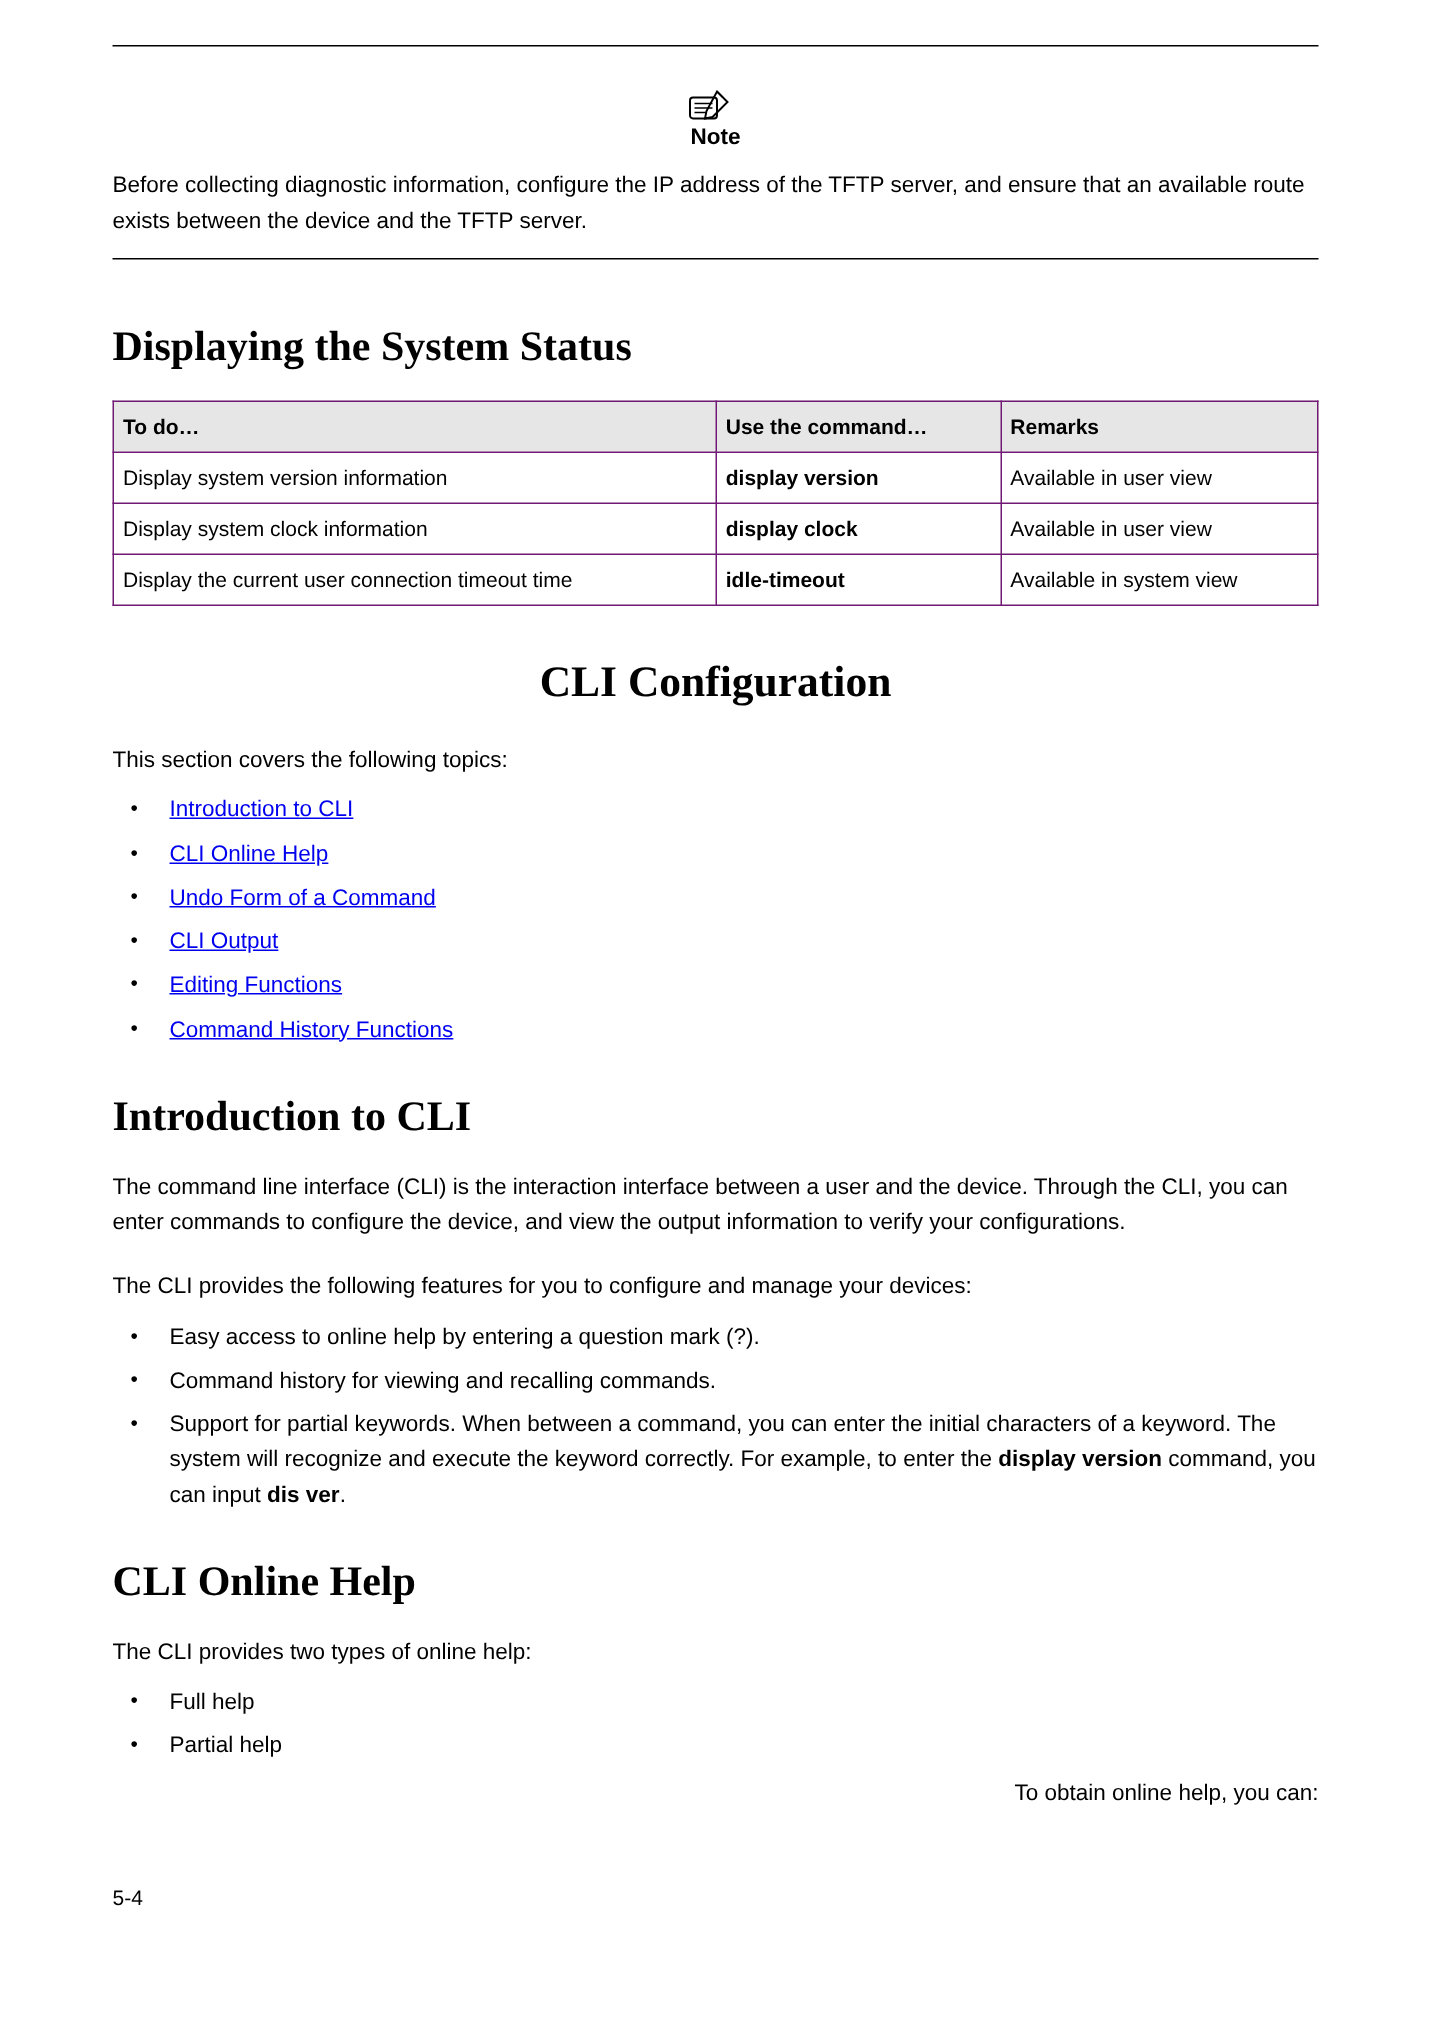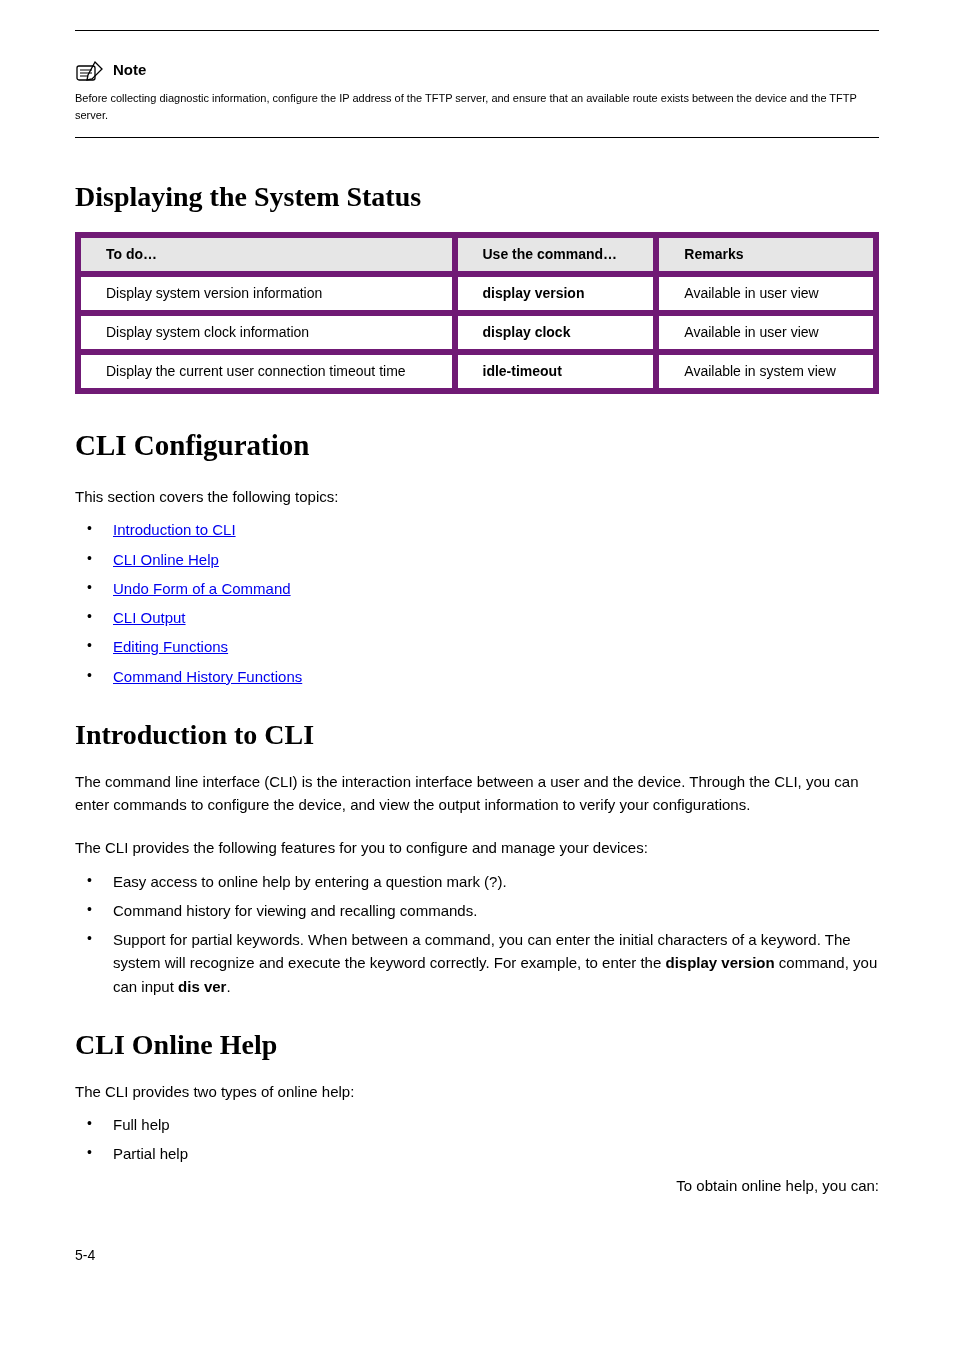--- a/index.html
+++ b/index.html
@@ -14,59 +14,61 @@
     background: #fff;
   }
   .hr-top, .hr-bottom {
     border: none;
     border-top: 1px solid #000;
     margin: 0;
   }
   .note-block { margin-top: 28px; margin-bottom: 6px; }
   .note-header {
     display: flex;
-    align-items: flex-end;
+    align-items: center;
     font-weight: bold;
     font-size: 15px;
     margin-bottom: 8px;
+    flex-direction: column;
   }
   .note-icon {
     margin-right: 8px;
     display: inline-flex;
   }
   .note-body {
-    font-size: 11px;
+    font-size: 15px;
     line-height: 1.6;
     margin-bottom: 12px;
   }
   .hr-bottom { margin-bottom: 38px; }
 
   h1.h2style {
     font-family: "Times New Roman", Times, serif;
     font-weight: bold;
     font-size: 28px;
     margin-bottom: 14px;
   }
   h1.h1style {
     font-family: "Times New Roman", Times, serif;
     font-weight: bold;
     font-size: 29px;
     margin-top: 30px;
     margin-bottom: 18px;
+    text-align: center;
   }
 
   table.info-table {
     border-collapse: collapse;
     width: 100%;
     font-size: 14px;
     margin-bottom: 8px;
   }
   table.info-table th, table.info-table td {
-    border: 6px solid #701a75;
-    padding: 6px 25px;
+    border: 1px solid #701a75;
+    padding: 6px 6px;
     text-align: left;
     vertical-align: middle;
   }
   table.info-table th {
     background: #e6e6e6;
     font-weight: bold;
     height: 28px;
   }
   table.info-table td { height: 30px; }
   .bold-cell { font-weight: bold; }

